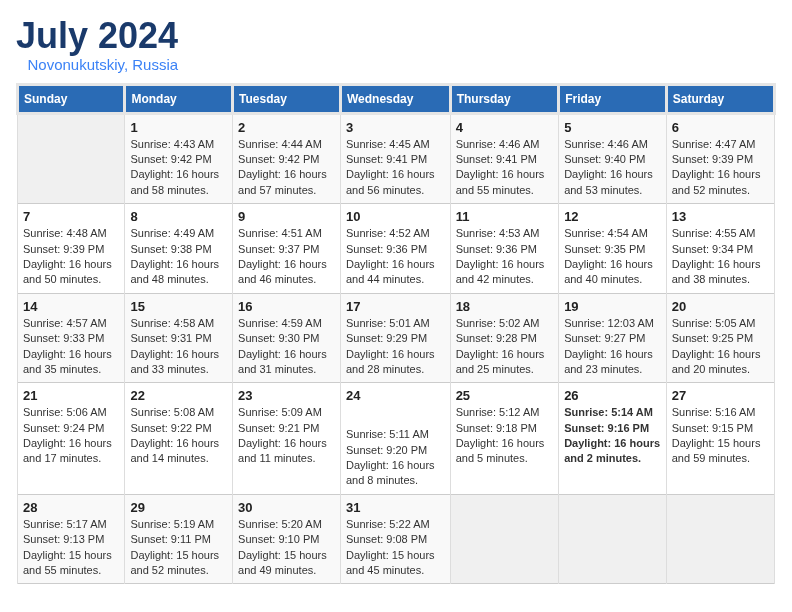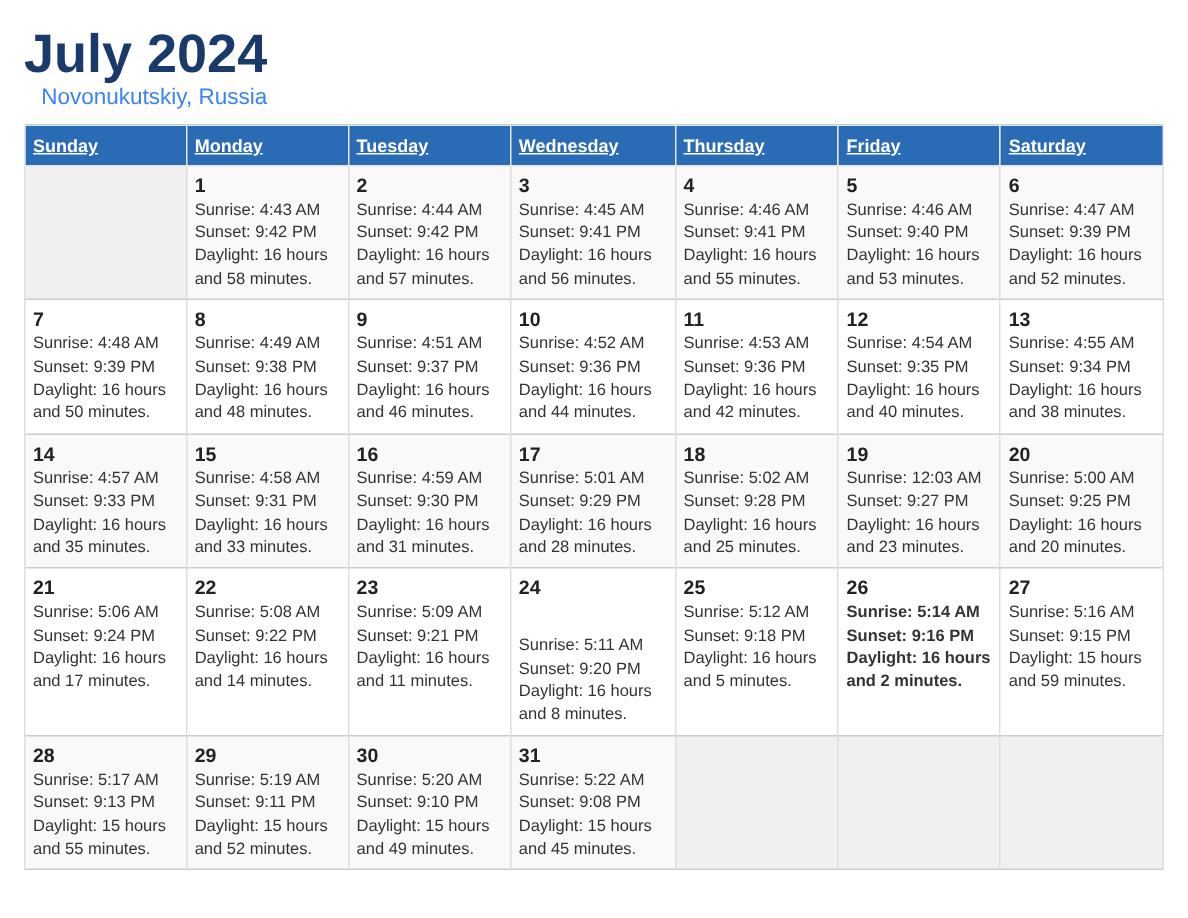--- a/index.html
+++ b/index.html
@@ -51,22 +51,21 @@
     }
     thead tr {
       background-color: #2a6bb5;
     }
     thead th {
       color: #fff;
       text-align: left;
       padding: 6px 5px;
       font-size: 12px;
       font-weight: bold;
-      border: 1px solid #e5e5e5;
-      text-decoration: underline;
+      border: 3px solid #e5e5e5;
     }
     tbody tr {
       border-bottom: 1px solid #ccc;
     }
     tbody td {
       vertical-align: top;
       padding: 5px 5px;
       border-right: 1px solid #ddd;
       border-left: 1px solid #ddd;
       min-height: 80px;
@@ -251,21 +250,21 @@
         </td>
         <td>
           <span class="day-number">19</span>
           <div class="cell-text" style="white-space: pre-line;">Sunrise: 12:03 AM
 Sunset: 9:27 PM
 Daylight: 16 hours
 and 23 minutes.</div>
         </td>
         <td>
           <span class="day-number">20</span>
-          <div class="cell-text" style="white-space: pre-line;">Sunrise: 5:00 AM
+          <div class="cell-text" style="white-space: pre-line;">Sunrise: 5:05 AM
 Sunset: 9:25 PM
 Daylight: 16 hours
 and 20 minutes.</div>
         </td>
       </tr>
       <tr>
         <td>
           <span class="day-number">21</span>
           <div class="cell-text" style="white-space: pre-line;">Sunrise: 5:06 AM
 Sunset: 9:24 PM

